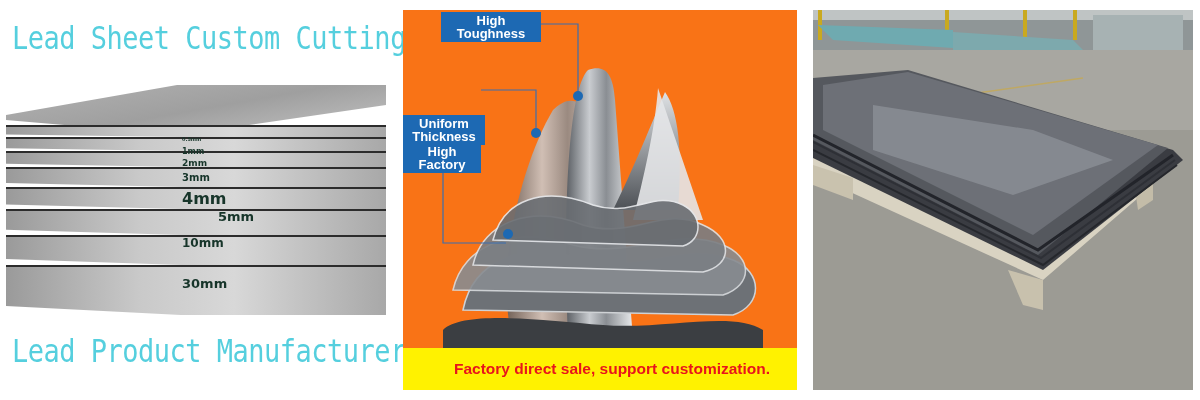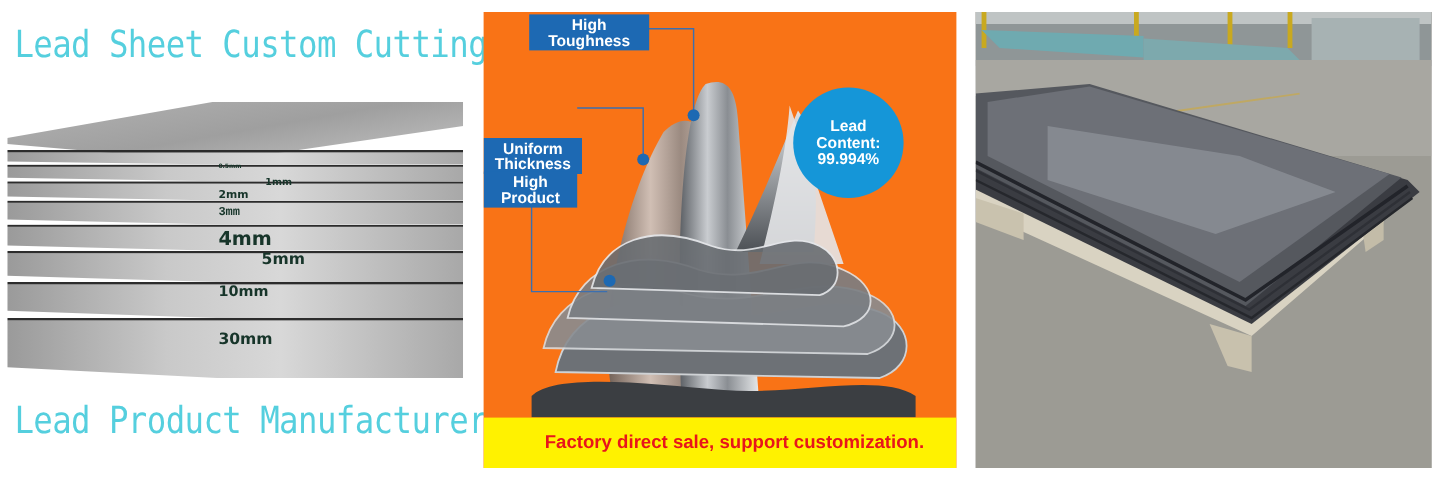--- a/index.html
+++ b/index.html
@@ -69,23 +69,23 @@
     <div class="slab" style="top:40px;height:12px;"></div>
     <div class="slab" style="top:52px;height:14px;"></div>
     <div class="slab" style="top:66px;height:16px;"></div>
     <div class="slab" style="top:82px;height:20px;"></div>
     <div class="slab" style="top:102px;height:22px;"></div>
     <div class="slab" style="top:124px;height:26px;"></div>
     <div class="slab" style="top:150px;height:30px;"></div>
     <div class="slab" style="top:180px;height:50px;clip-path:polygon(0 0,100% 0,100% 100%,46% 100%,0 82%);"></div>
 
     <span class="slab-label" style="top:51px;font-size:5px;">0.5mm</span>
-    <span class="slab-label" style="top:62px;font-size:8px;margin-left:39px;">1mm</span>
+    <span class="slab-label" style="top:62px;font-size:8px;">1mm</span>
     <span class="slab-label" style="top:73px;font-size:9px;">2mm</span>
-    <span class="slab-label" style="top:87px;font-size:10px;font-family:Liberation Mono, monospace;">3mm</span>
+    <span class="slab-label" style="top:87px;font-size:10px;">3mm</span>
     <span class="slab-label" style="top:104px;font-size:16px;">4mm</span>
     <span class="slab-label" style="top:124px;font-size:13px;margin-left:36px;">5mm</span>
     <span class="slab-label" style="top:151px;font-size:12px;">10mm</span>
     <span class="slab-label" style="top:191px;font-size:13px;">30mm</span>
   </div>
 
   <div class="mono-title title-bottom">Lead Product Manufacturers</div>
 </div>
 
 <div class="mid">
@@ -125,28 +125,23 @@
   <div class="tag" style="left:38px;top:2px;width:100px;">
     <span>High</span>
     <span>Toughness</span>
   </div>
   <div class="tag" style="left:0px;top:64px;width:82px;margin-top:41px;">
     <span>Uniform</span>
     <span>Thickness</span>
   </div>
   <div class="tag" style="left:0px;top:133px;width:78px;">
     <span>High</span>
-    <span>Product</span>
+    <span>Factory</span>
   </div>
 
-  <div class="badge">
-    <span>Lead</span>
-    <span>Content:</span>
-    <span>99.994%</span>
-  </div>
 
   <div class="banner">
     <span class="banner-text">Factory direct sale, support customization.</span>
   </div>
 </div>
 
 <div class="right">
   <svg width="380" height="380" viewBox="0 0 380 380">
 
     <rect x="0" y="0" width="380" height="45" fill="#8f9697"></rect>

